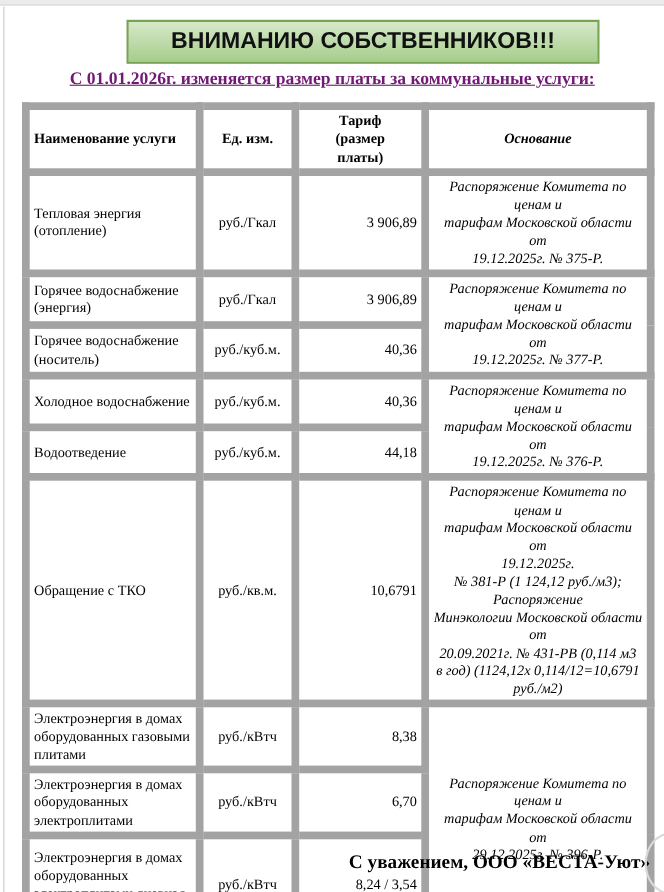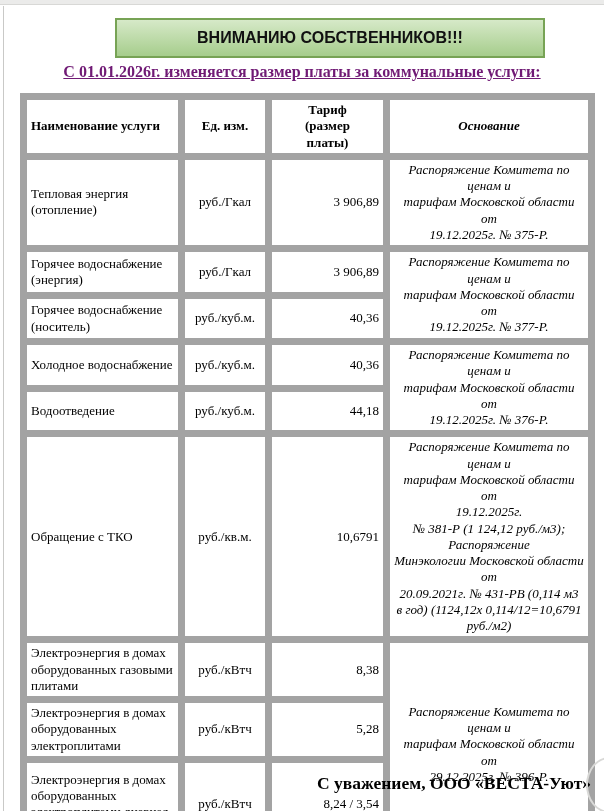--- a/index.html
+++ b/index.html
@@ -16,21 +16,21 @@
   .left-edge{
     position:absolute;top:6px;left:3px;width:1px;bottom:0;
     background:#c9c9c7;
   }
   .banner{
     position:absolute;left:115px;top:18px;width:426px;height:36px;
     border:2px solid #77a355;
     background:linear-gradient(#d6e9c8,#a6cd8c);
     display:flex;align-items:center;justify-content:center;
     font-family:"Liberation Sans","DejaVu Sans",sans-serif;
-    font-weight:bold;font-size:16px;color:#111;
+    font-weight:bold;font-size:21px;color:#111;
   }
   .subtitle{
     position:absolute;left:0;top:63px;width:604px;
     text-align:center;font-weight:bold;font-size:16px;
     color:#701a75;text-decoration:underline;
   }
   table.tariffs{
     position:absolute;left:20px;top:93px;
     width:568px;border-collapse:collapse;table-layout:fixed;
   }
@@ -157,21 +157,21 @@
     <td class="service">Электроэнергия в домах оборудованных газовыми плитами</td>
     <td class="unit">руб./кВтч</td>
     <td class="tariff">8,38</td>
     <td class="basis" rowspan="3">Распоряжение Комитета по ценам и
 тарифам Московской области от
 29.12.2025г. № 396-Р.</td>
   </tr>
   <tr class="r7">
     <td class="service">Электроэнергия в домах оборудованных электроплитами</td>
     <td class="unit">руб./кВтч</td>
-    <td class="tariff">5,28</td>
+    <td class="tariff">6,70</td>
   </tr>
   <tr class="r8">
     <td class="service">Электроэнергия в домах оборудованных электроплитами дневная / ночная зона</td>
     <td class="unit">руб./кВтч</td>
     <td class="tariff">8,24 / 3,54</td>
   </tr>
 </tbody>
   </table>
 
 <div class="footer">С уважением, ООО «ВЕСТА-Уют»</div>

